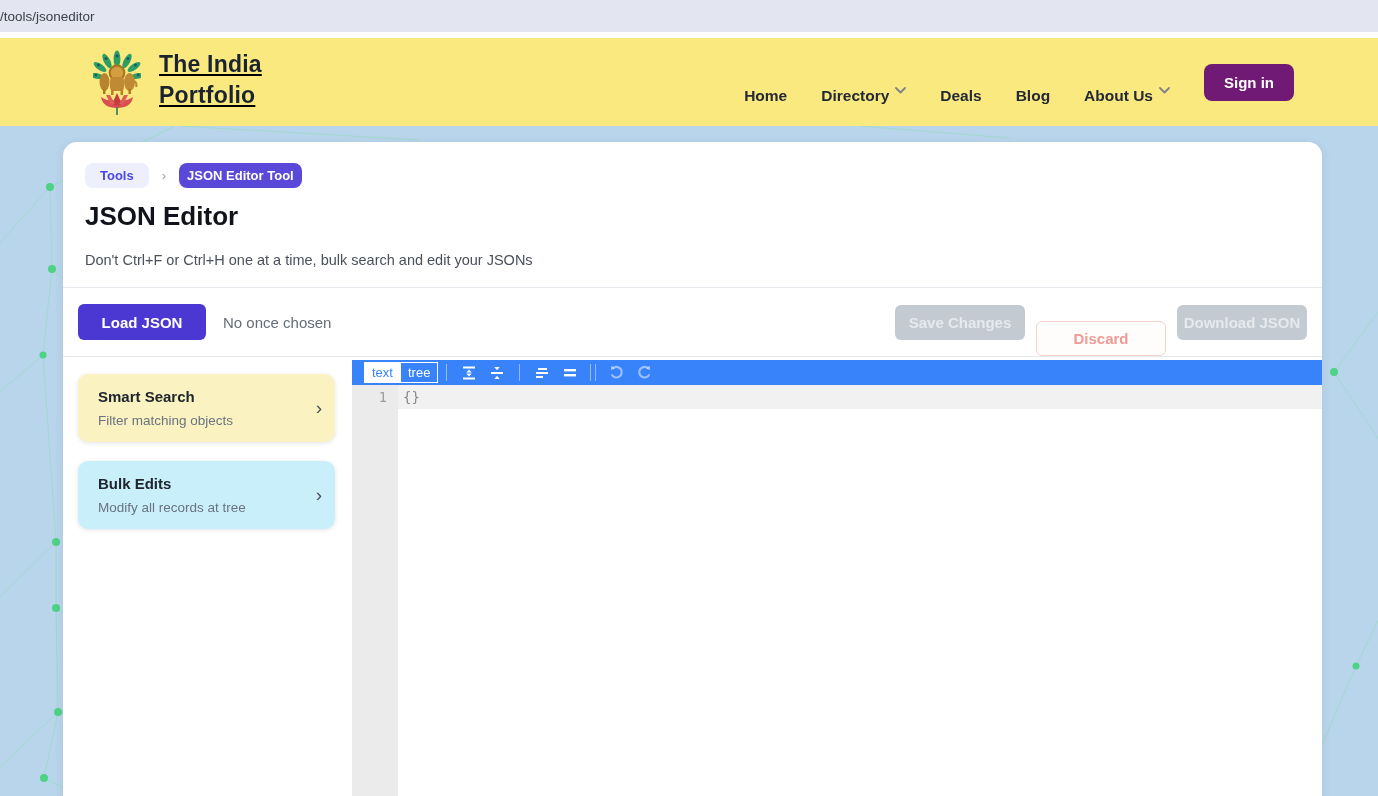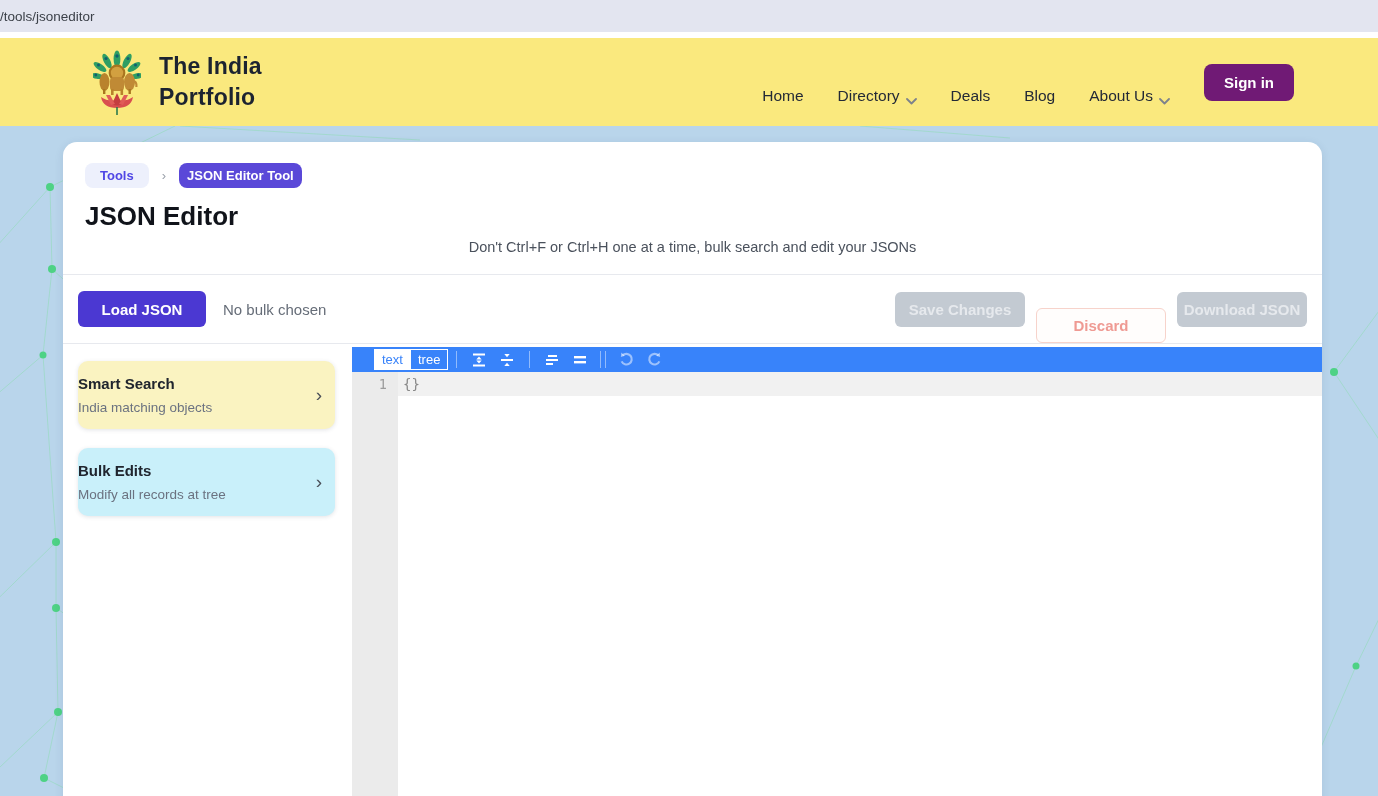--- a/index.html
+++ b/index.html
@@ -6,26 +6,26 @@
   body{font-family:"Liberation Sans","DejaVu Sans",sans-serif;}
   .viewport{position:relative;width:1378px;height:796px;overflow:hidden;background:#fff;}
 
   
   .urlbar{height:32px;background:#e3e5f0;display:flex;align-items:center;
           padding-left:0;font-size:13.5px;color:#3c4149;}
   .white-gap{height:6px;background:#ffffff;}
 
   
   .site-header{height:88px;background:#fae97e;display:flex;align-items:center;}
-  .brand-wrap{display:flex;align-items:center;margin-left:93px;cursor:pointer;}
+  .brand-wrap{display:flex;align-items:flex-start;margin-left:93px;cursor:pointer;text-decoration:underline;}
   .brand-logo{width:48px;height:66px;flex:0 0 auto;}
   .brand-name{margin-left:18px;width:150px;font-size:23px;line-height:31px;
               font-weight:700;color:#1c2330;letter-spacing:.2px;}
   .nav{margin-left:auto;margin-right:84px;display:flex;align-items:center;gap:34px;}
-  .nav-item{display:flex;align-items:flex-end;gap:6px;font-size:15.5px;font-weight:400;
+  .nav-item{display:flex;align-items:flex-start;gap:6px;font-size:15.5px;font-weight:700;
             color:#232936;cursor:pointer;white-space:nowrap;margin-top:28px;}
   .nav-chevron{width:11px;height:7px;}
   .signin-btn{background:#701a75;color:#fff;font-size:15px;font-weight:600;
               border:none;border-radius:8px;padding:10px 20px;cursor:pointer;}
 
   
   .content-area{position:relative;height:670px;background:#b9d5eb;overflow:hidden;}
   .bg-pattern{position:absolute;inset:0;z-index:0;}
 
   
@@ -33,51 +33,51 @@
              background:#fff;border-radius:14px;box-shadow:0 2px 10px rgba(30,50,90,.10);}
 
   .card-head{padding:21px 22px 19px 22px;}
   .breadcrumb{display:flex;align-items:center;gap:13px;}
   .crumb-pill{background:#edf0fc;color:#4f46e5;font-size:13px;font-weight:700;
               padding:5px 15px;border-radius:8px;cursor:pointer;}
   .crumb-sep{color:#9aa0aa;font-size:13px;}
   .crumb-pill-active{background:#5a48d8;color:#fff;font-size:13px;font-weight:700;
               padding:5px 8px;border-radius:8px;}
   .page-title{margin-top:13px;font-size:26px;font-weight:700;color:#10131a;}
-  .page-subtitle{margin-top:7px;font-size:14.5px;color:#4a515c;text-align:center;}
+  .page-subtitle{margin-top:20px;font-size:14.5px;color:#4a515c;}
 
   .divider{height:1px;background:#e7e9ee;}
 
   
   .file-toolbar{height:68px;display:flex;align-items:center;padding:0 15px;}
   .load-btn{background:#4b38d2;color:#fff;font-size:15px;font-weight:600;border:none;
             border-radius:6px;width:128px;height:36px;cursor:pointer;}
   .file-status{margin-left:17px;font-size:15px;color:#666d78;}
   .ft-right{margin-left:auto;display:flex;align-items:center;gap:11px;}
   .btn-disabled{background:#c3cad2;color:#e6e9ed;font-size:15px;font-weight:700;
                 border:none;border-radius:6px;width:130px;height:35px;cursor:default;}
   .btn-discard{background:#fffdfc;color:#ef9a93;font-size:15px;font-weight:700;
                border:1px solid #f7d3cb;border-radius:6px;width:130px;height:35px;cursor:default;margin-top:32px;}
 
   
   .content-row{display:flex;align-items:flex-start;padding-left:15px;}
   .left-col{width:257px;flex:0 0 auto;}
-  .action-card{position:relative;border-radius:10px;padding:14px 0;cursor:pointer;
+  .action-card{position:relative;border-radius:10px;padding:14px 20px;cursor:pointer;
                box-shadow:0 1px 4px rgba(60,70,90,.15);}
   .card-smart{margin-top:17px;background:#faf3c1;}
   .card-bulk{margin-top:19px;background:#c9f0fa;}
   .action-title{font-size:15px;font-weight:700;color:#20252e;}
   .action-sub{margin-top:8px;font-size:13.5px;color:#6b7280;}
   .action-chevron{position:absolute;right:13px;top:50%;transform:translateY(-50%);
                   font-size:19px;color:#4a4f58;font-weight:400;}
 
   
   .editor{flex:1;margin-left:17px;margin-top:3px;display:flex;flex-direction:column;height:652px;}
   .editor-menu{height:25px;background:#3883fa;display:flex;align-items:center;padding-left:4px;flex:0 0 auto;}
-  .mode-tabs{display:flex;margin-left:18px;}
+  .mode-tabs{display:flex;margin-left:8px;}
   .mode-tab{height:19px;line-height:19px;padding:0 7px;font-size:13px;cursor:pointer;
             border:1px solid #fff;}
   .mode-tab.active{background:#fff;color:#3883fa;border-right:none;}
   .mode-tab.inactive{background:transparent;color:#fff;}
   .menu-sep{width:1px;height:17px;background:rgba(255,255,255,.45);margin:0 8px;}
   .icon-btn{width:26px;height:20px;display:flex;align-items:center;justify-content:center;
             cursor:pointer;margin:0 1px;}
   .icon-btn svg{display:block;}
   .sep-pair{display:flex;gap:4px;margin:0 6px;}
   .sep-pair span{width:1px;height:17px;background:rgba(255,255,255,.45);}
@@ -209,36 +209,36 @@
           <span class="crumb-pill-active">JSON Editor Tool</span>
         </div>
         <div class="page-title">JSON Editor</div>
         <div class="page-subtitle">Don't Ctrl+F or Ctrl+H one at a time, bulk search and edit your JSONs</div>
       </div>
 
       <div class="divider"></div>
 
       <div class="file-toolbar">
         <button class="load-btn">Load JSON</button>
-        <span class="file-status">No bulk chosen</span>
+        <span class="file-status">No once chosen</span>
         <div class="ft-right">
           <button class="btn-disabled">Save Changes</button>
           <button class="btn-discard">Discard</button>
           <button class="btn-disabled">Download JSON</button>
         </div>
       </div>
 
       <div class="divider"></div>
 
       <div class="content-row">
 
         <div class="left-col">
           <div class="action-card card-smart">
             <div class="action-title">Smart Search</div>
-            <div class="action-sub">India matching objects</div>
+            <div class="action-sub">Filter matching objects</div>
             <span class="action-chevron">›</span>
           </div>
           <div class="action-card card-bulk">
             <div class="action-title">Bulk Edits</div>
             <div class="action-sub">Modify all records at tree</div>
             <span class="action-chevron">›</span>
           </div>
         </div>
 
         <div class="editor">

